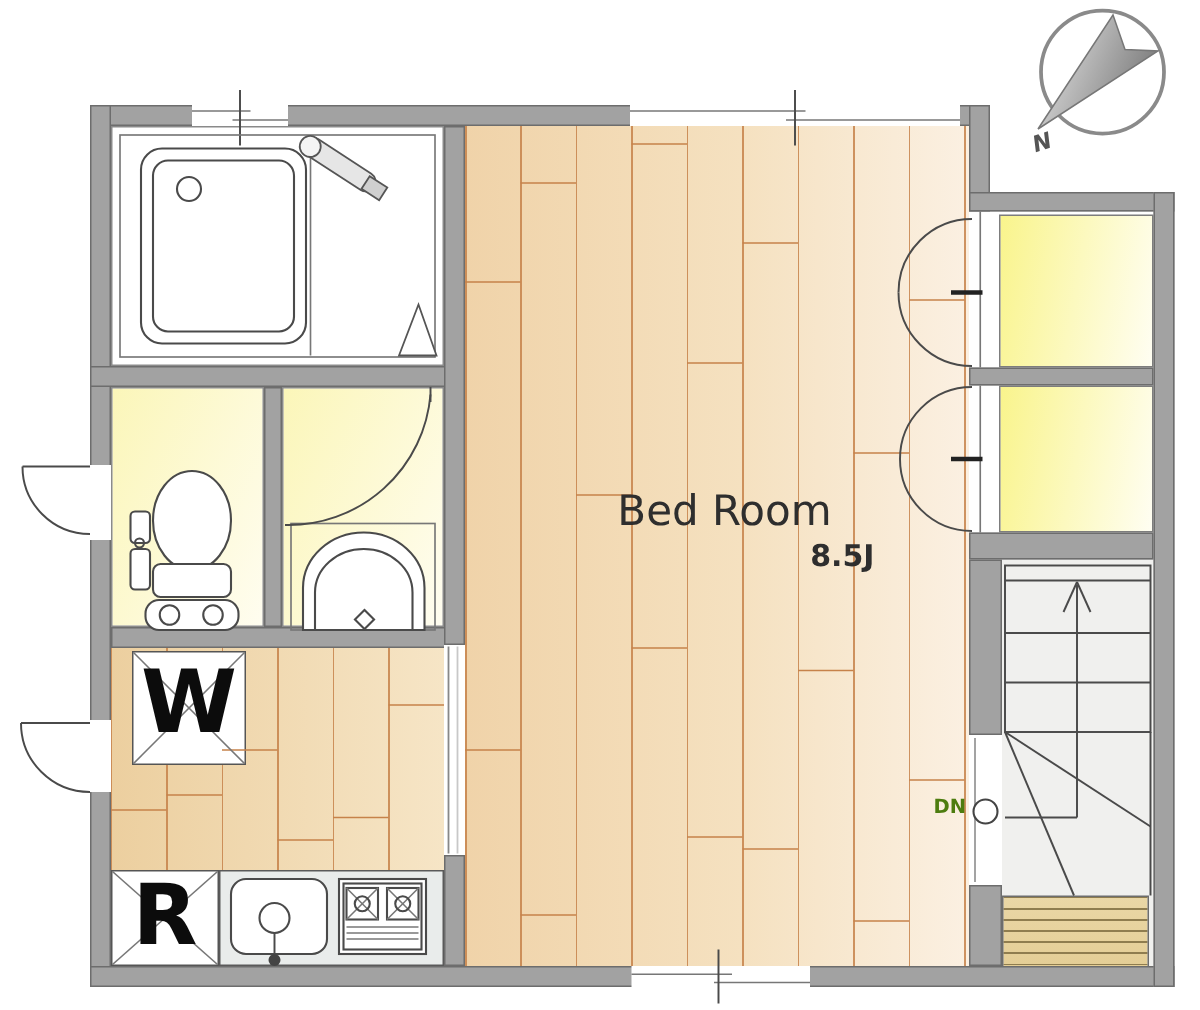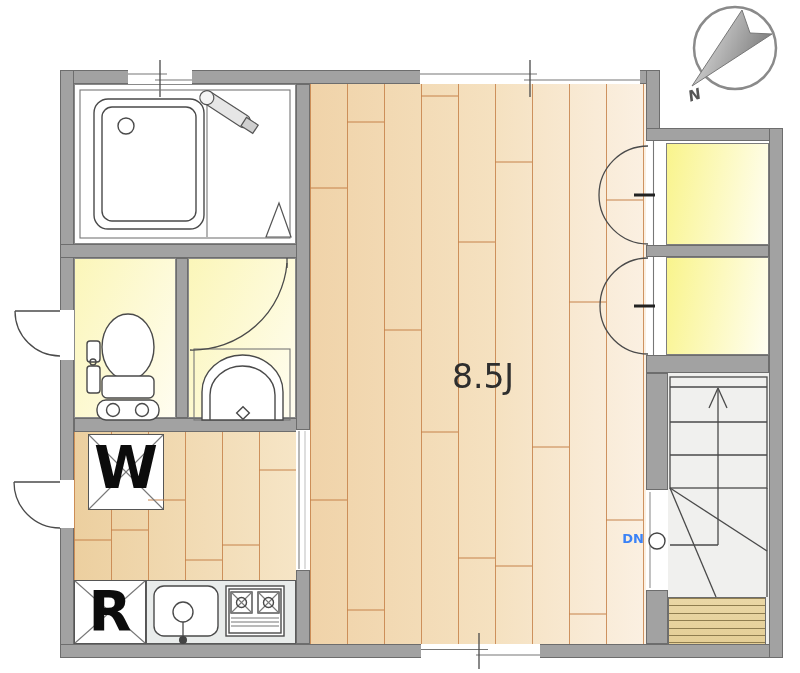--- a/index.html
+++ b/index.html
@@ -233,18 +233,19 @@
       <line class="ln" x1="718" y1="388" x2="727" y2="408"></line>
     </g>
     <circle cx="657" cy="541" r="8" fill="#fff" stroke="#444" stroke-width="1.4"></circle>
 
     <g>
       <circle cx="735" cy="48" r="41" fill="#fff" stroke="#8a8a8a" stroke-width="2.5"></circle>
       <polygon points="692,86 742,10 750,33 772,34" fill="url(#gArrow)" stroke="#777" stroke-width="1"></polygon>
     </g>
   </svg>
 
-  <div class="lbl" style="left:383px;top:360px;width:200px;font-size:33px;font-weight:400;">8.5J</div>
-  <div class="lbl" style="left:610px;top:532px;width:34px;font-size:13px;font-weight:bold;text-align:right;color:#3b82f6;">DN</div>
+  <div class="lbl" style="left:383px;top:326px;width:200px;font-size:28px;font-weight:500;">Bed Room</div>
+  <div class="lbl" style="left:383px;top:360px;width:200px;font-size:20px;font-weight:700;text-align:right;">8.5J</div>
+  <div class="lbl" style="left:610px;top:532px;width:34px;font-size:13px;font-weight:bold;text-align:right;color:#4d7c0f;">DN</div>
   <div class="lbl" style="left:88px;top:438px;width:76px;font-size:58px;font-weight:bold;color:#0c0c0c;">W</div>
   <div class="lbl" style="left:74px;top:582px;width:72px;font-size:56px;font-weight:bold;color:#0c0c0c;">R</div>
   <div class="lbl" style="left:682px;top:88px;width:26px;font-size:15px;font-weight:bold;font-style:italic;color:#555;transform:rotate(-18deg);">N</div>
 </div>
 
 </body></html>

